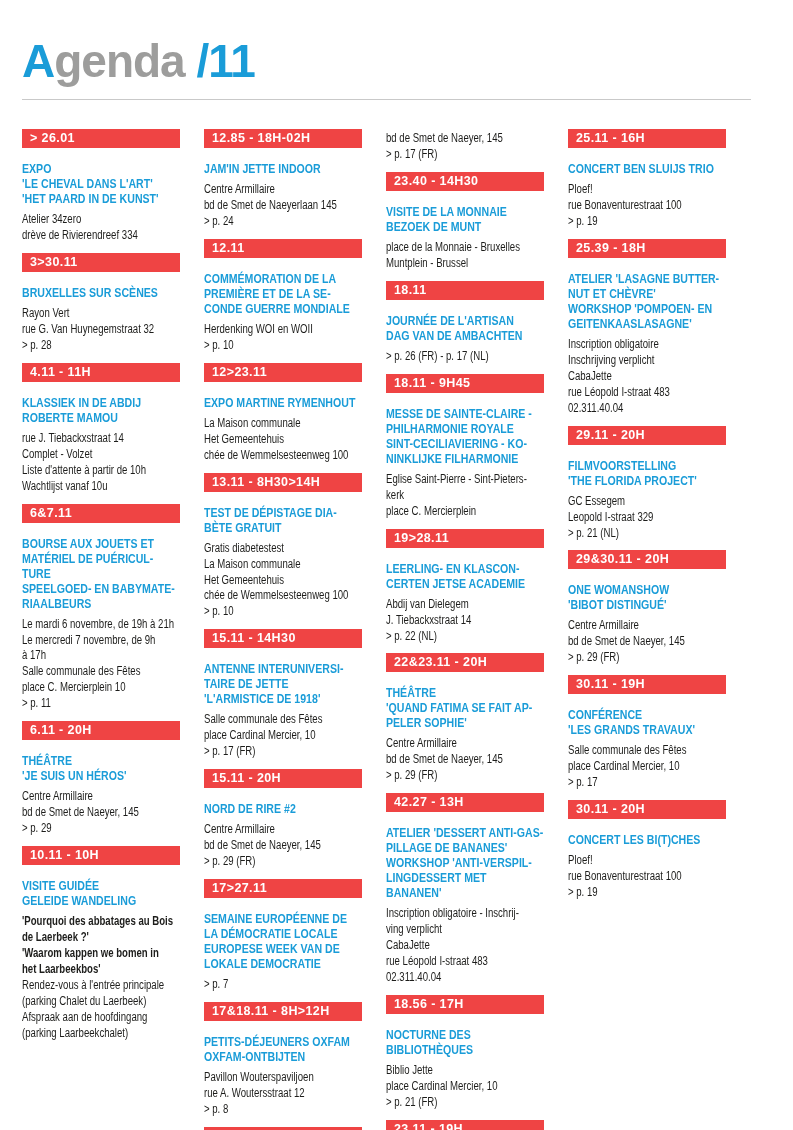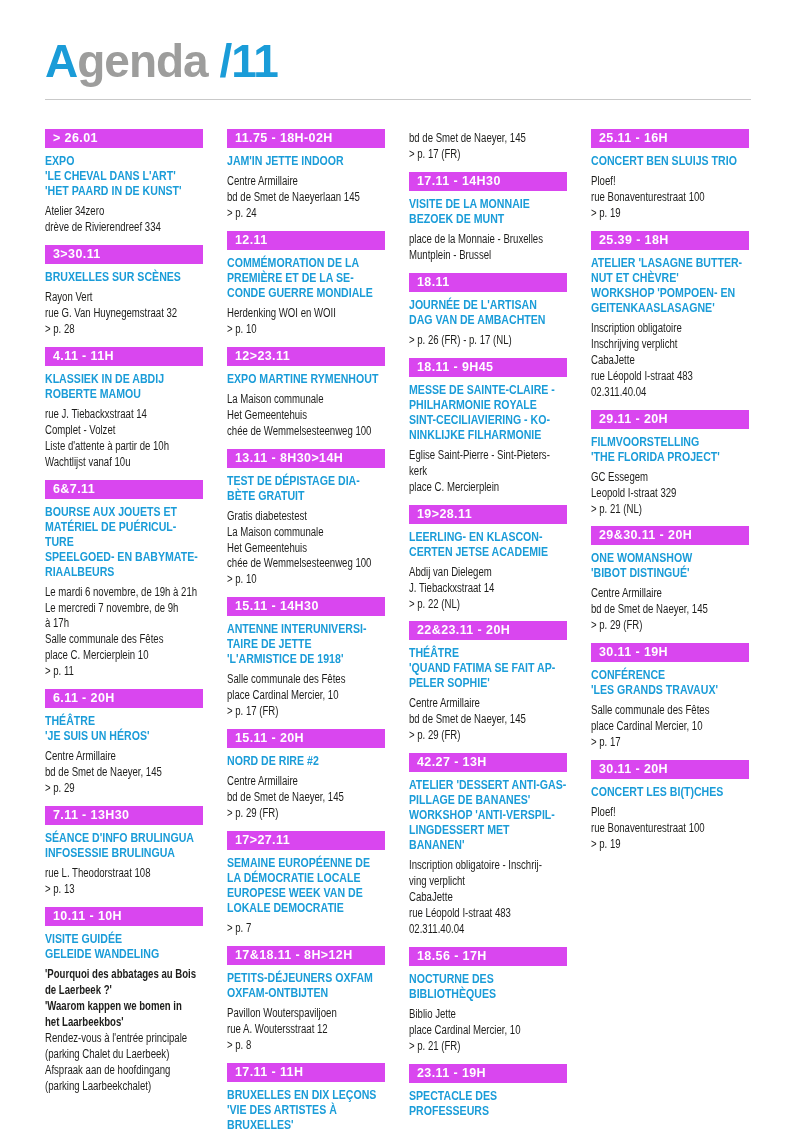--- a/index.html
+++ b/index.html
@@ -3,44 +3,44 @@
 <meta charset="utf-8">
 <style>
   * { margin: 0; padding: 0; box-sizing: border-box; }
   html, body { background: #ffffff; }
   body {
     width: 793px; height: 1130px;
     font-family: "Liberation Sans", "DejaVu Sans", sans-serif;
     color: #1d1d1b;
     overflow: hidden;
   }
-  .page { width: 793px; height: 1130px; padding: 38px 42px 0 45px; }
+  .page { width: 793px; height: 1130px; padding: 38px 42px 0 22px; }
 
   
   h1.page-title {
     font-size: 46px; line-height: 1; font-weight: bold; letter-spacing: -1px;
     white-space: nowrap;
   }
   .accent { color: #1a9cd8; }
   .titlegray { color: #9d9d9c; }
   .header-divider {
     border: none; border-top: 1px solid #c9c9c9;
     margin-top: 15px;
   }
 
   
   .columns { display: flex; gap: 24px; margin-top: 29px; align-items: flex-start; }
   .col { flex: 0 0 158px; width: 158px; }
 
   .event { margin-bottom: 9px; }
   .date-bar {
-    background: #d946ef; color: #ffffff;
+    background: #ef4444; color: #ffffff;
     font-weight: bold; font-size: 12.5px; line-height: 19px; height: 19px;
     padding-left: 8px; letter-spacing: 0.4px;
-    margin-bottom: 6px;
+    margin-bottom: 14px;
     white-space: nowrap; overflow: hidden;
   }
   .event-title {
     color: #1a9cd8; font-weight: bold; font-size: 12.5px; line-height: 1.2;
     white-space: pre-line;
     width: 118%; transform: scaleX(0.847); transform-origin: left top;
     margin-bottom: 5px;
   }
   .event-details { width: 125%; transform: scaleX(0.80); transform-origin: left top; }
   .event-details p {
@@ -107,50 +107,41 @@
           </div>
         </section>
         <section class="event">
           <div class="date-bar">6.11 - 20H</div>
           <h3 class="event-title">THÉÂTRE
 'JE SUIS UN HÉROS'</h3>
           <div class="event-details">
             <p class="">Centre Armillaire</p>
             <p class="">bd de Smet de Naeyer, 145</p>
             <p class="">&gt; p. 29</p>
-          </div>
-        </section>
-        <section class="event">
-          <div class="date-bar">7.11 - 13H30</div>
-          <h3 class="event-title">SÉANCE D'INFO BRULINGUA
-INFOSESSIE BRULINGUA</h3>
-          <div class="event-details">
-            <p class="">rue L. Theodorstraat 108</p>
-            <p class="">&gt; p. 13</p>
           </div>
         </section>
         <section class="event">
           <div class="date-bar">10.11 - 10H</div>
           <h3 class="event-title">VISITE GUIDÉE
 GELEIDE WANDELING</h3>
           <div class="event-details">
             <p class="bold">'Pourquoi des abbatages au Bois
 de Laerbeek ?'</p>
             <p class="bold">'Waarom kappen we bomen in
 het Laarbeekbos'</p>
             <p class="">Rendez-vous à l'entrée principale
 (parking Chalet du Laerbeek)</p>
             <p class="">Afspraak aan de hoofdingang
 (parking Laarbeekchalet)</p>
           </div>
         </section>
       </div>
       <div class="col">
         <section class="event">
-          <div class="date-bar">11.75 - 18H-02H</div>
+          <div class="date-bar">12.85 - 18H-02H</div>
           <h3 class="event-title">JAM'IN JETTE INDOOR</h3>
           <div class="event-details">
             <p class="">Centre Armillaire</p>
             <p class="">bd de Smet de Naeyerlaan 145</p>
             <p class="">&gt; p. 24</p>
           </div>
         </section>
         <section class="event">
           <div class="date-bar">12.11</div>
           <h3 class="event-title">COMMÉMORATION DE LA
@@ -230,21 +221,21 @@
         </section>
       </div>
       <div class="col">
         <section class="event continuation">
           <div class="event-details">
             <p class="">bd de Smet de Naeyer, 145</p>
             <p class="">&gt; p. 17 (FR)</p>
           </div>
         </section>
         <section class="event">
-          <div class="date-bar">17.11 - 14H30</div>
+          <div class="date-bar">23.40 - 14H30</div>
           <h3 class="event-title">VISITE DE LA MONNAIE
 BEZOEK DE MUNT</h3>
           <div class="event-details">
             <p class="">place de la Monnaie - Bruxelles</p>
             <p class="">Muntplein - Brussel</p>
           </div>
         </section>
         <section class="event">
           <div class="date-bar">18.11</div>
           <h3 class="event-title">JOURNÉE DE L'ARTISAN

